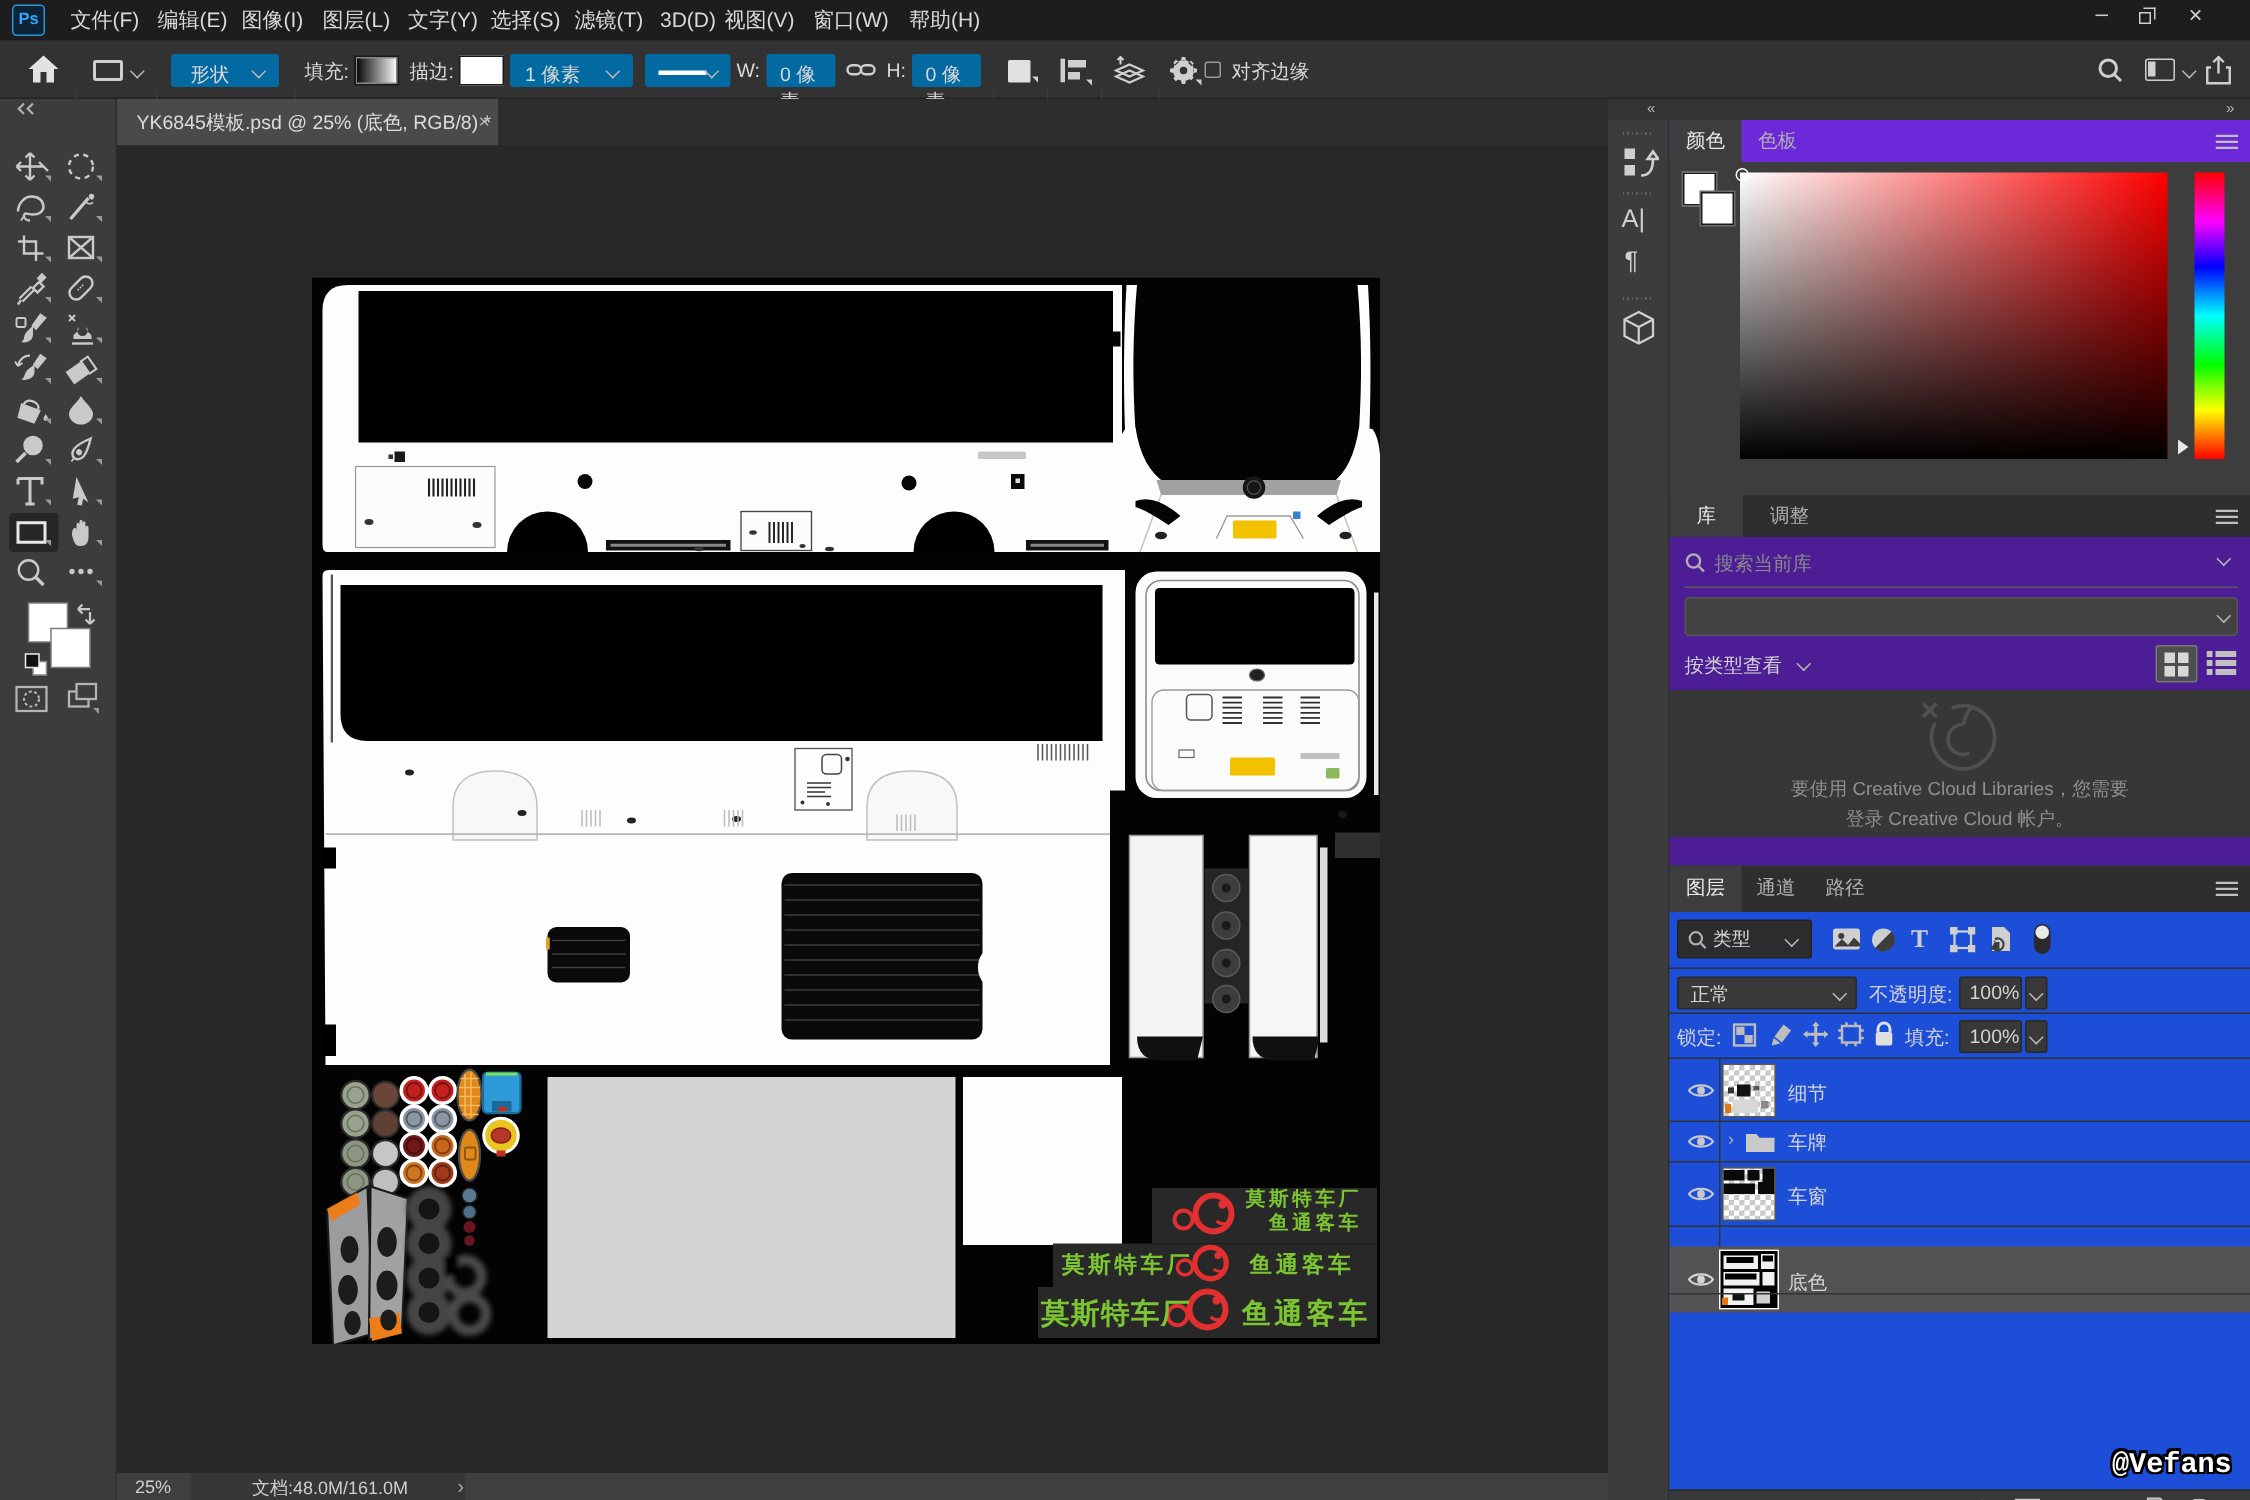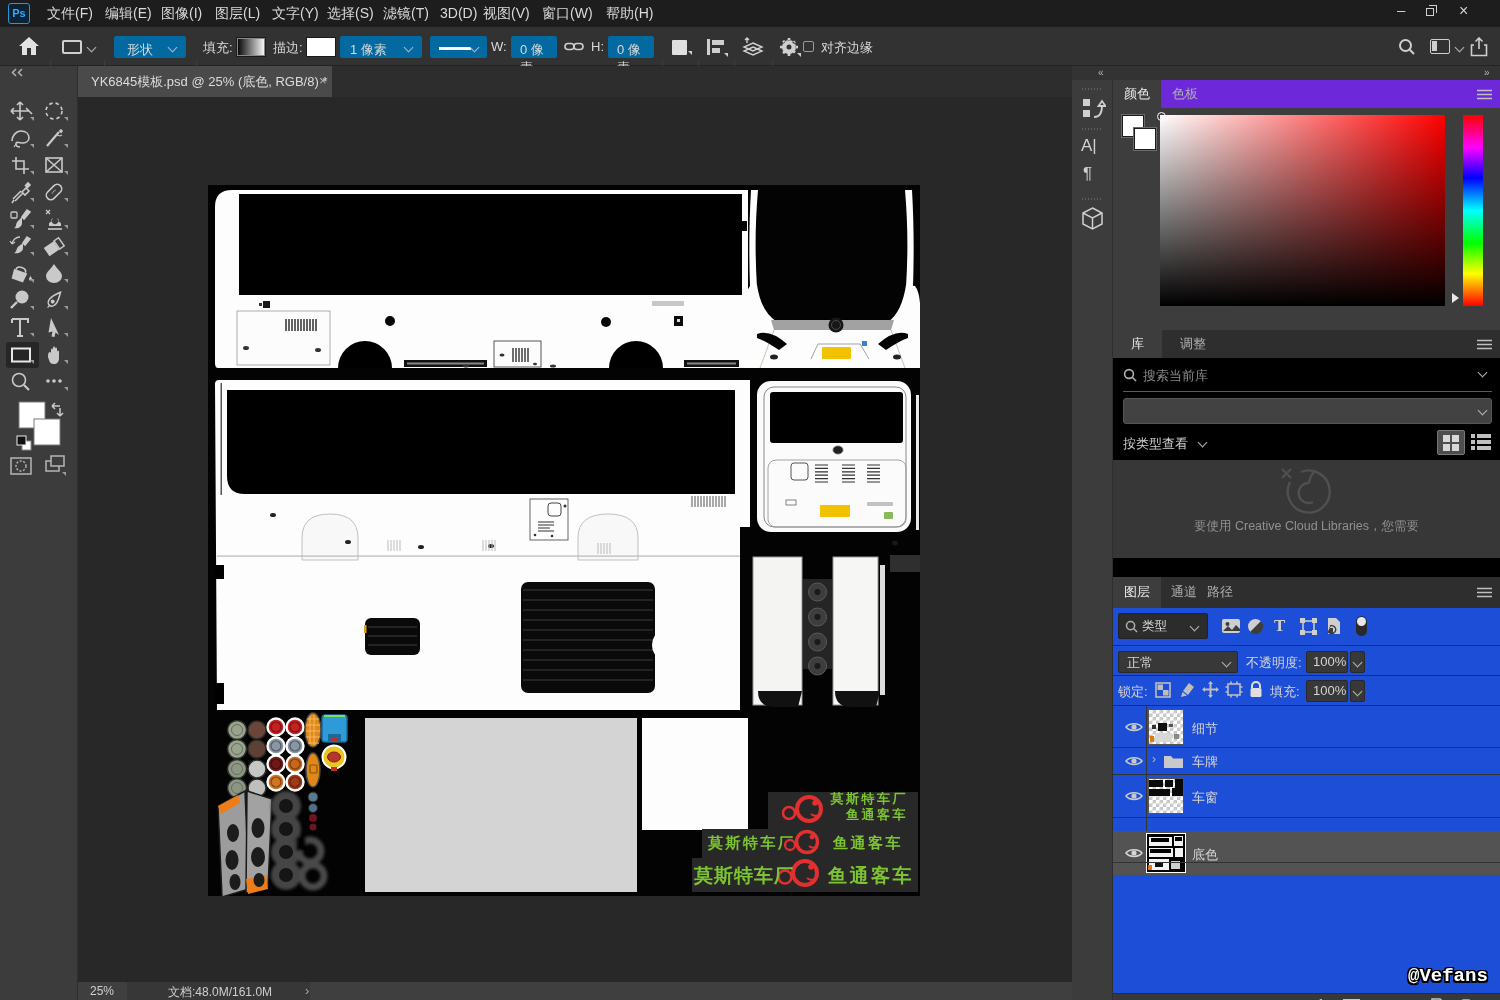--- a/index.html
+++ b/index.html
@@ -537,21 +537,21 @@
 
 <div class="abs" style="left:41px;top:264px;width:387px;height:28px;background:#2e2e2e">
 <div class="abs" style="left:0;top:0;width:49px;height:28px;background:#3d3d3d;text-align:center;line-height:28px;color:#e8e8e8">库</div>
 <div class="abs" style="left:49px;top:0;width:62px;height:28px;text-align:center;line-height:28px;color:#b0b0b0">调整</div>
 <svg class="abs" style="left:364px;top:9px" width="15" height="11">
         <g stroke="#c0c0c0" stroke-width="1.5">
           <path d="M0 1.5 H15 M0 5.5 H15 M0 9.5 H15"></path>
         </g>
       </svg>
 </div>
-<div class="abs" style="left:41px;top:292px;width:387px;height:219px;background:#000000">
+<div class="abs" style="left:41px;top:292px;width:387px;height:219px;background:#4c1d95">
 <svg class="abs" style="left:10px;top:10px" width="14" height="14" viewBox="0 0 14 14">
         <g fill="none" stroke="#b0b0b0" stroke-width="1.6">
           <circle cx="6" cy="6" r="4.4"></circle>
           <path d="M9.5 9.5 L13 13"></path>
         </g>
       </svg>
 <span class="abs" style="left:30px;top:9px;color:#8a8a8a">搜索当前库</span>
 <span class="chev abs" style="left:366px;top:11px"></span>
 <div class="abs" style="left:10px;top:33px;width:369px;height:1px;background:#5a5a5a"></div>
 <div class="abs" style="left:10px;top:40px;width:369px;height:26px;background:#424242;border:1px solid #565656;border-radius:3px">
@@ -578,28 +578,29 @@
 <div class="abs" style="left:0;top:102px;width:387px;height:92px;background:#373737"></div>
 <svg class="abs" style="left:165px;top:105px" width="60" height="56" viewBox="0 0 60 56">
         <g fill="none" stroke="#505050" stroke-width="2.4">
           <path d="M23 9 a 21 21 0 1 1 -11 10"></path>
           <path d="M31 20 a 10 10 0 1 0 4 19 m-4 -19 a 21 21 0 0 1 5 -11"></path>
           <path d="M4 6 l9 9 M13 6 L4 15"></path>
         </g>
       </svg>
 <div class="abs" style="left:0;top:160px;width:387px;height:40px;background:#373737;color:#909090;font-size:12.5px;text-align:center">
 <div>要使用 Creative Cloud Libraries，您需要</div>
+<div style="margin-top:3px">登录 Creative Cloud 帐户。</div>
 </div>
 </div>
 
 <div id="layers" class="abs" style="left:41px;top:511px;width:387px;height:423px;background:#1d4ed8">
 <div class="abs" style="left:0;top:0;width:387px;height:31px;background:#2e2e2e">
 <div class="abs" style="left:0;top:0;width:48px;height:31px;background:#3d3d3d;text-align:center;line-height:30px;color:#ececec">图层</div>
 <div class="abs" style="left:48px;top:0;width:46px;height:31px;text-align:center;line-height:30px;color:#b0b0b0">通道</div>
-<div class="abs" style="left:94px;top:0;width:46px;height:31px;line-height:30px;color:#b0b0b0">路径</div>
+<div class="abs" style="left:94px;top:0;width:46px;height:31px;text-align:center;line-height:30px;color:#b0b0b0">路径</div>
 <svg class="abs" style="left:364px;top:10px" width="15" height="11">
           <g stroke="#c0c0c0" stroke-width="1.5">
             <path d="M0 1.5 H15 M0 5.5 H15 M0 9.5 H15"></path>
           </g>
         </svg>
 </div>
 <div class="abs" style="left:5px;top:36px;width:90px;height:26px;background:#2c2c2c;border:1px solid #222;border-radius:2px">
 <svg class="abs" style="left:6px;top:6px" width="13" height="13" viewBox="0 0 14 14">
           <g fill="none" stroke="#b0b0b0" stroke-width="1.6">
             <circle cx="6" cy="6" r="4.4"></circle>

